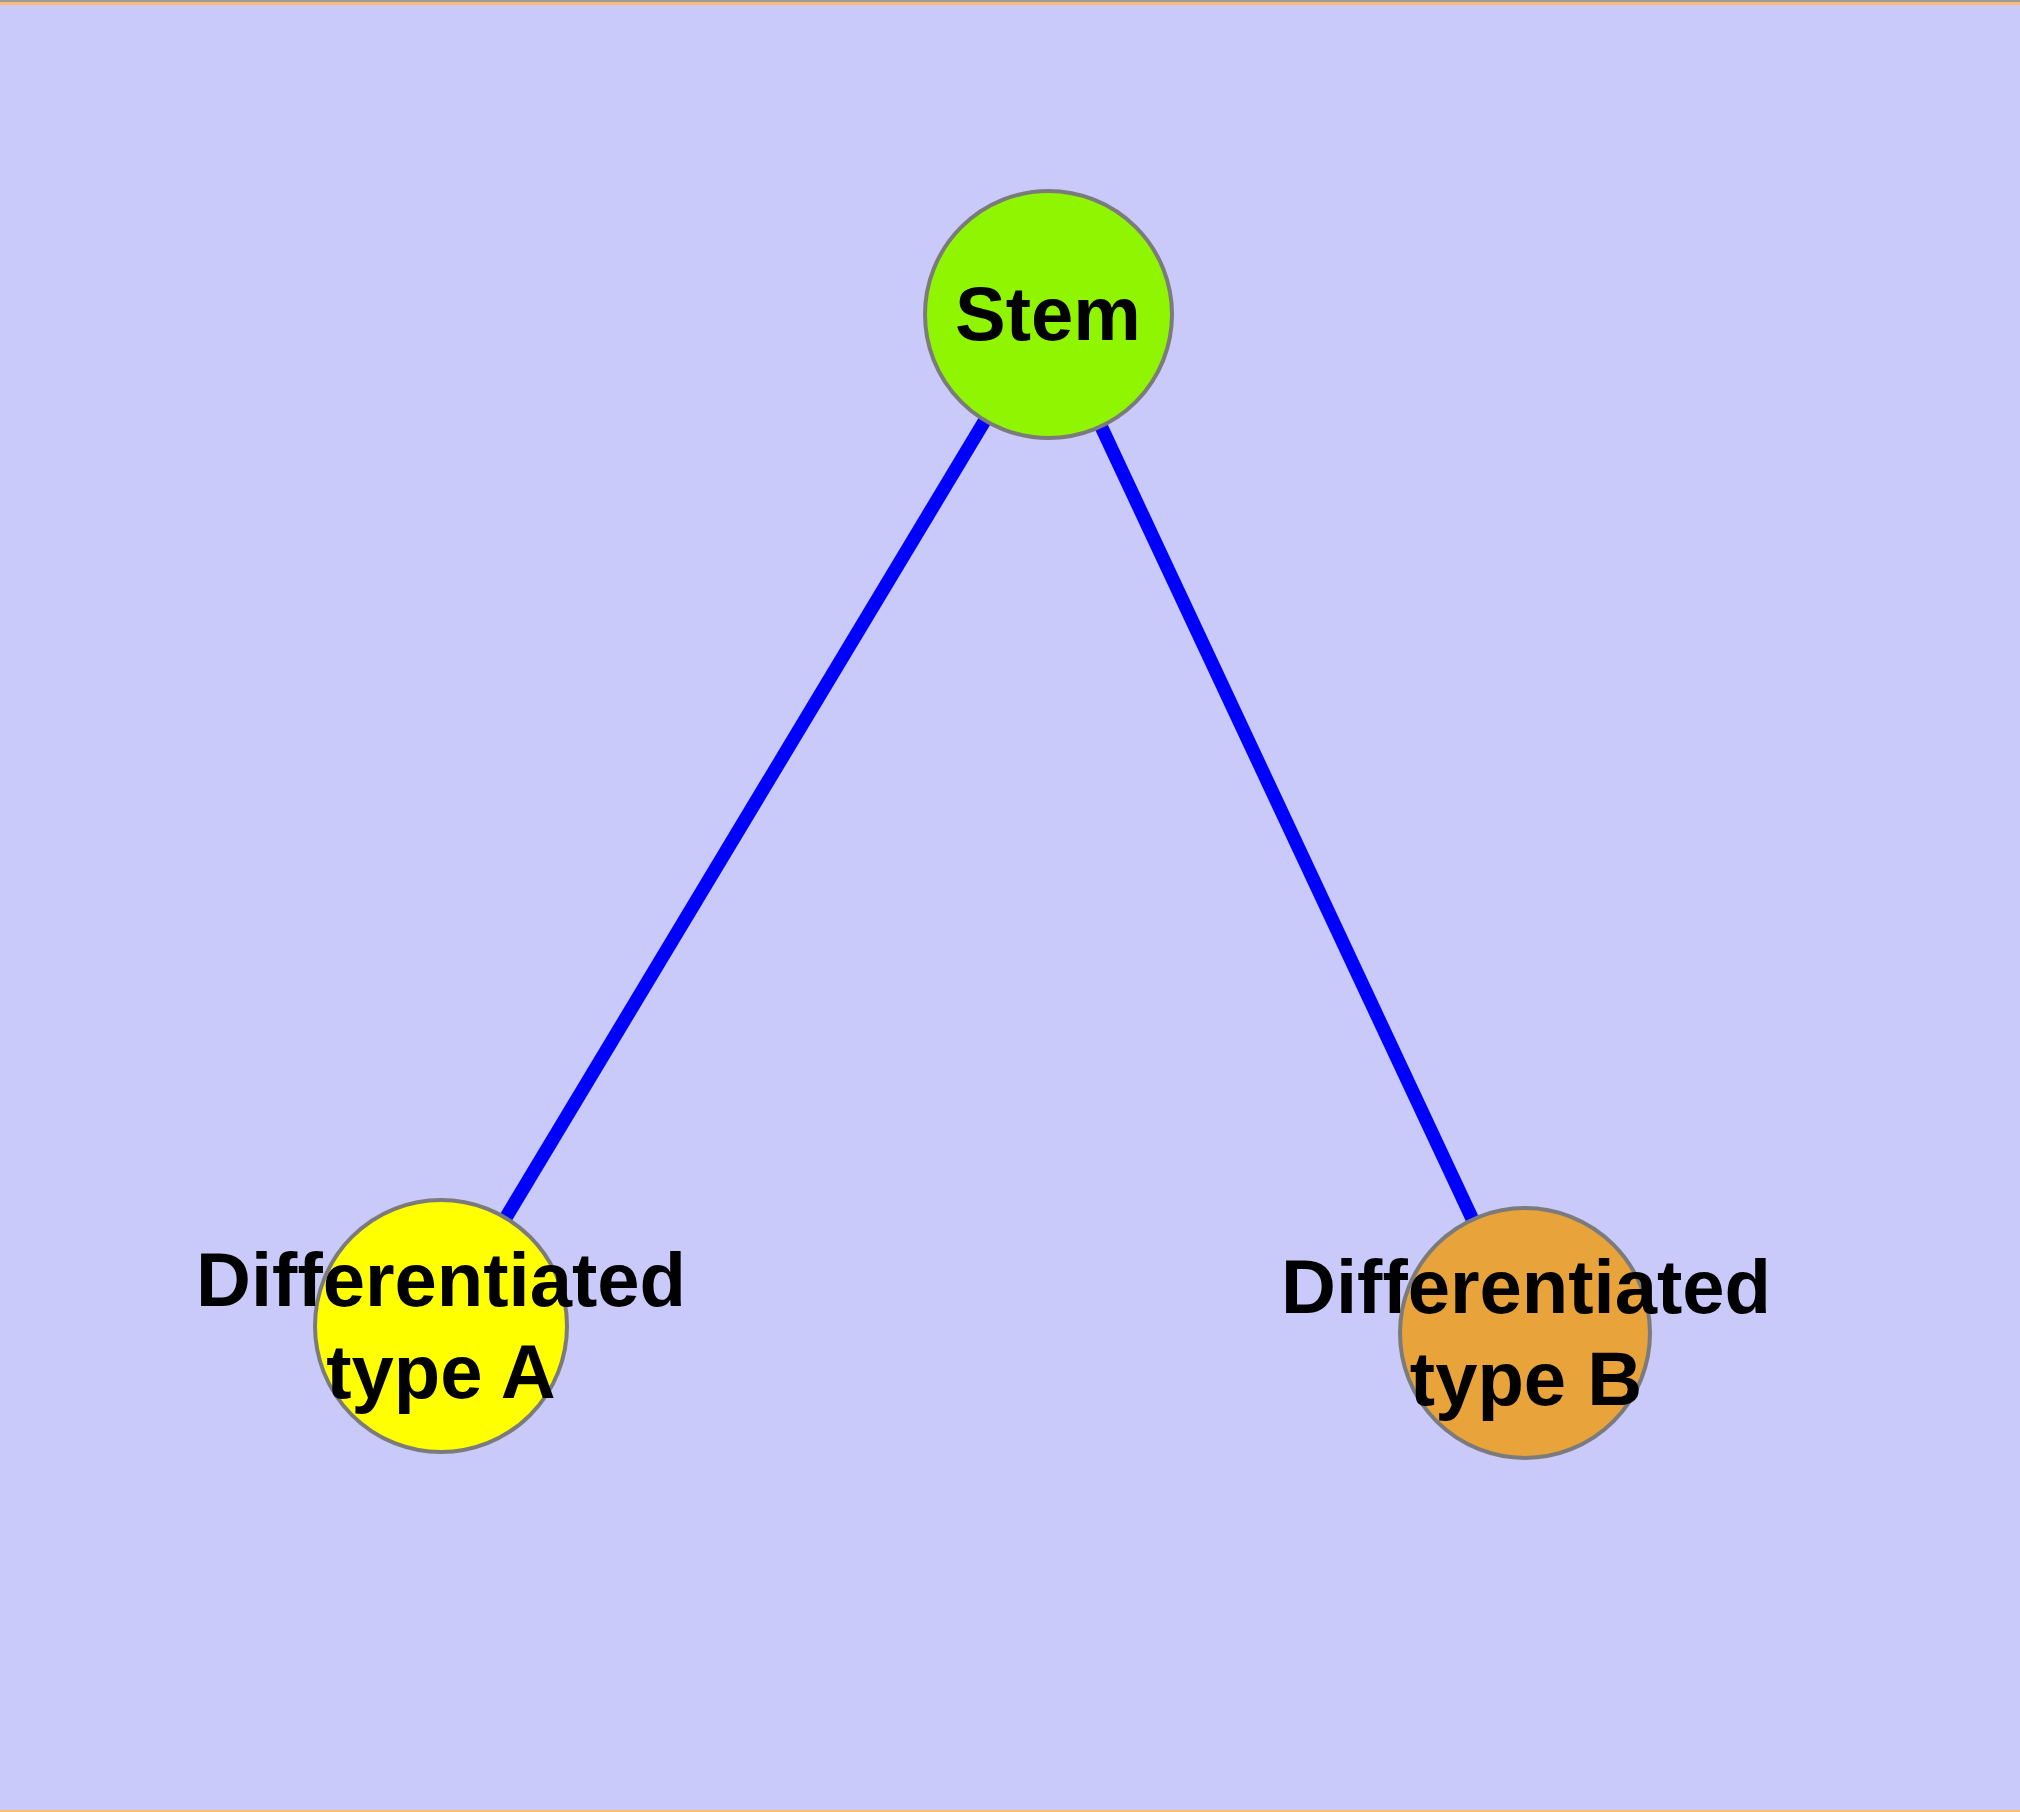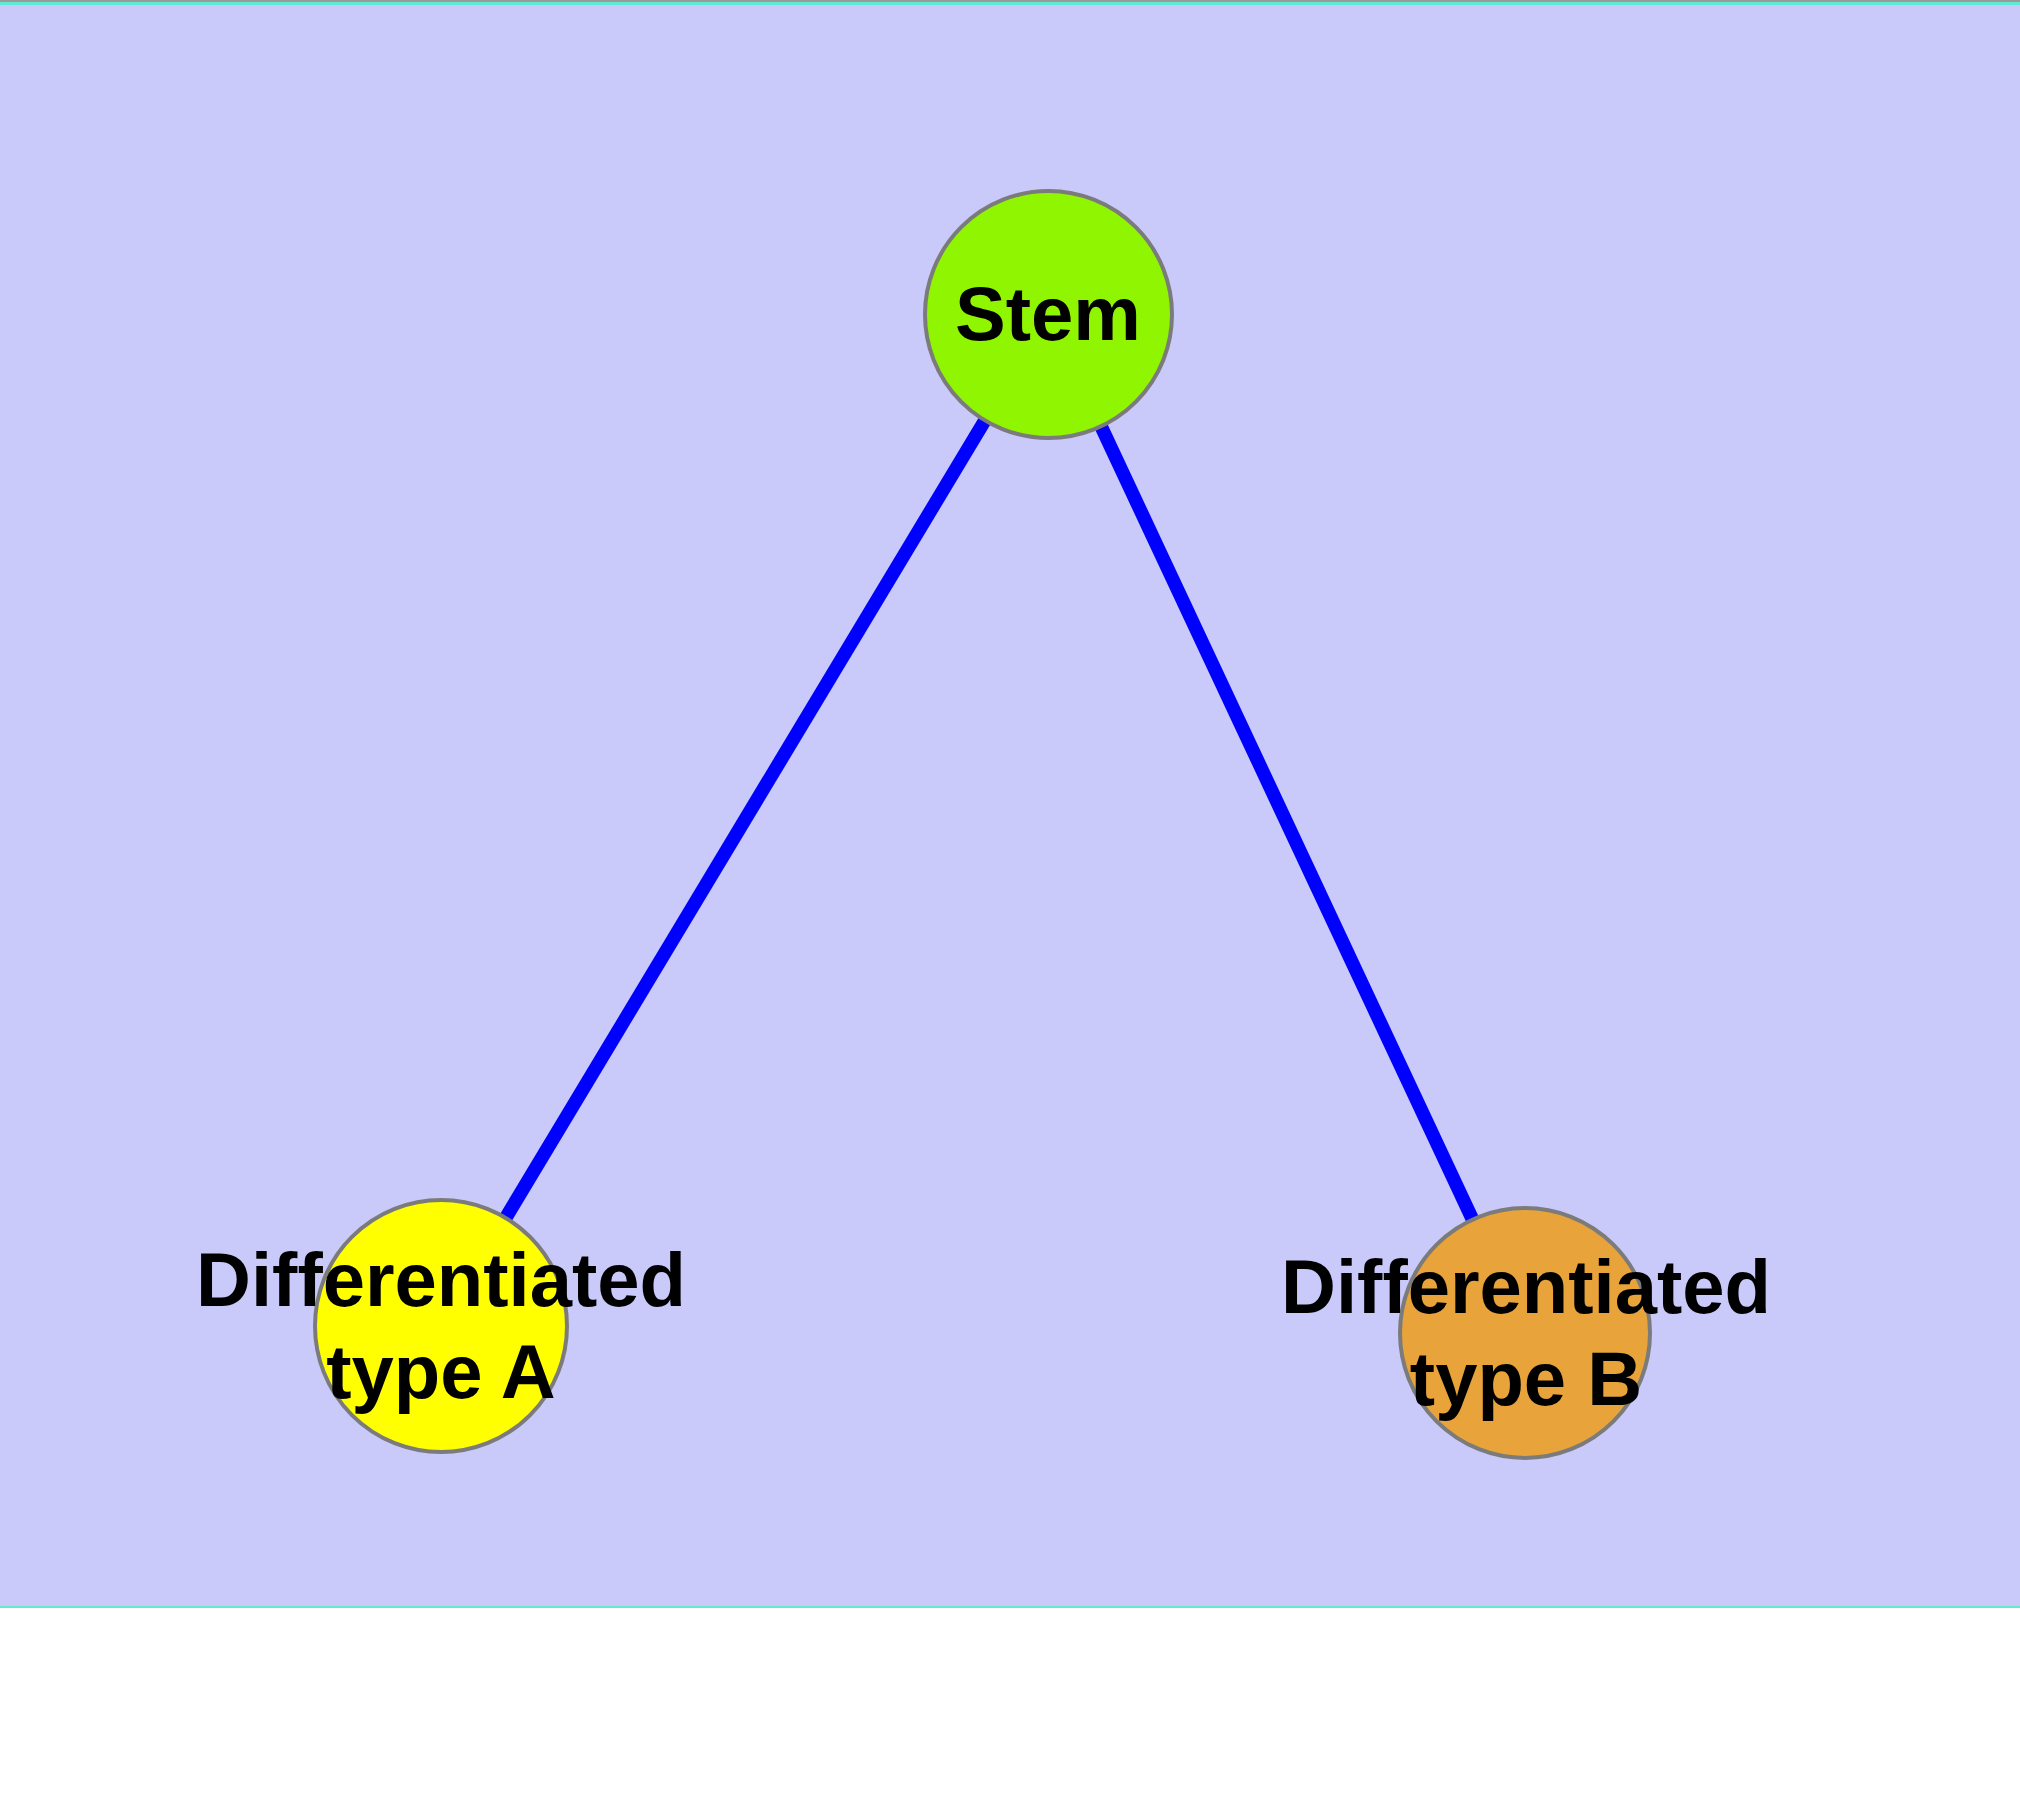--- a/index.html
+++ b/index.html
@@ -1,20 +1,20 @@
 <!DOCTYPE html>
 <html style="font-size:13.6px"><head>
 <meta charset="utf-8">
 <style>
   html, body { margin: 0; padding: 0; background: #ffffff; }
   .stage {
     position: relative;
     width: 2021px;
-    height: 1608px;
-    background: #5eead4;
+    height: 1812px;
+    background: #fdba74;
     overflow: hidden;
     font-family: "Liberation Sans", sans-serif;
   }
   .top-hairline {
     position: absolute;
     top: 0; left: 0; right: 0;
     height: 1.7px;
     background: #9b9b9b;
   }
   .plot-bg {

